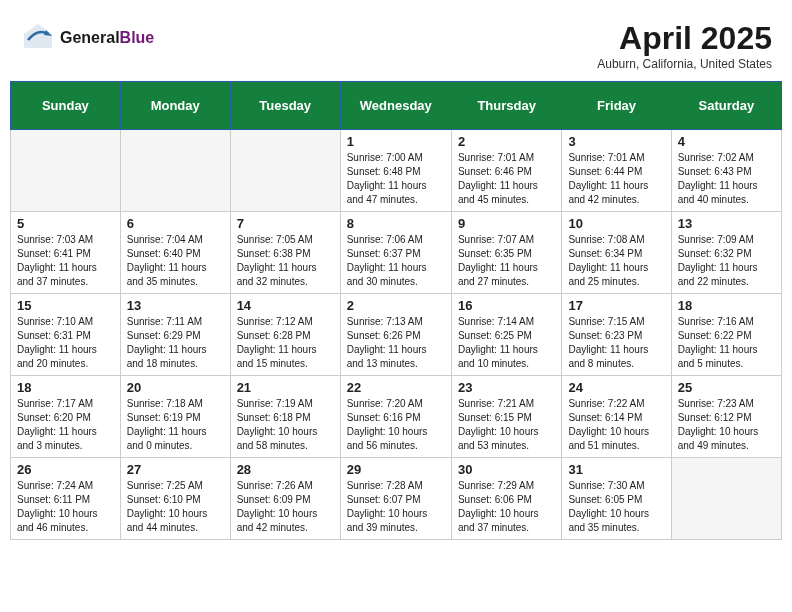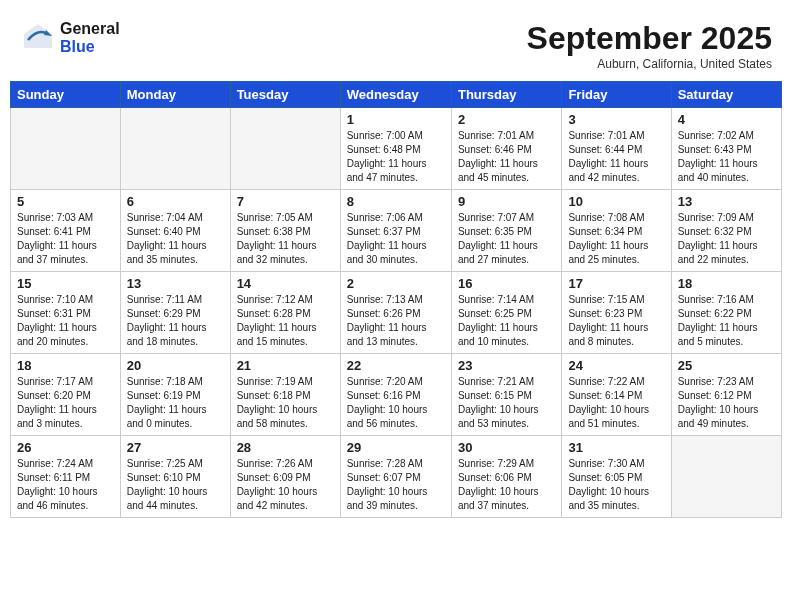--- a/index.html
+++ b/index.html
@@ -28,24 +28,24 @@
       font-size: 12px;
       color: #333;
     }
     .calendar {
       width: 100%;
       border-collapse: collapse;
       border: 1px solid #ccc;
       margin: 5px 0;
     }
     .calendar th {
-      background-color: #1d4ed8;
+      background-color: #15803d;
       color: #fff;
-      text-align: left;
-      padding: 5px 6px;
+      text-align: center;
+      padding: 16px 6px;
       font-size: 13px;
       border: 1px solid #2560a0;
     }
     .calendar td {
       vertical-align: top;
       padding: 4px 6px;
       border: 1px solid #ccc;
       font-size: 10.5px;
       color: #222;
       background: #fff;
@@ -73,53 +73,53 @@
       display: flex;
       align-items: center;
       gap: 4px;
     }
     .logo-icon {
       width: 36px;
       height: 36px;
     }
     .logo-words {
       display: flex;
-      flex-direction: column;
+      flex-direction: row;
       line-height: 1.1;
       justify-content: space-between;
     }
     .logo-general {
       font-size: 16px;
       font-weight: bold;
       color: #1a1a1a;
     }
     .logo-blue-text {
       font-size: 16px;
       font-weight: bold;
-      color: #1d4ed8;
+      color: #701a75;
     }
   </style>
 </head>
 <body>
 
 <div class="header">
   <div class="logo-container">
     <svg class="logo-icon" viewBox="0 0 36 36">
       <rect width="36" height="36" fill="white"></rect>
       <polygon points="18,4 32,14 32,28 4,28 4,14" fill="#2e6da4" opacity="0.15"></polygon>
       <path d="M8 20 Q18 8 28 14" stroke="#2e6da4" stroke-width="2.5" fill="none"></path>
       <polygon points="26,10 32,16 24,15" fill="#2e6da4"></polygon>
     </svg>
     <div class="logo-words">
       <span class="logo-general">General</span>
       <span class="logo-blue-text">Blue</span>
     </div>
   </div>
   <div class="title-section">
-    <div class="month-title">September 2025</div>
+    <div class="month-title">April 2025</div>
     <div class="subtitle">Auburn, California, United States</div>
   </div>
 </div>
 
 <table class="calendar">
   <thead>
     <tr>
       <th>Sunday</th>
       <th>Monday</th>
       <th>Tuesday</th>

